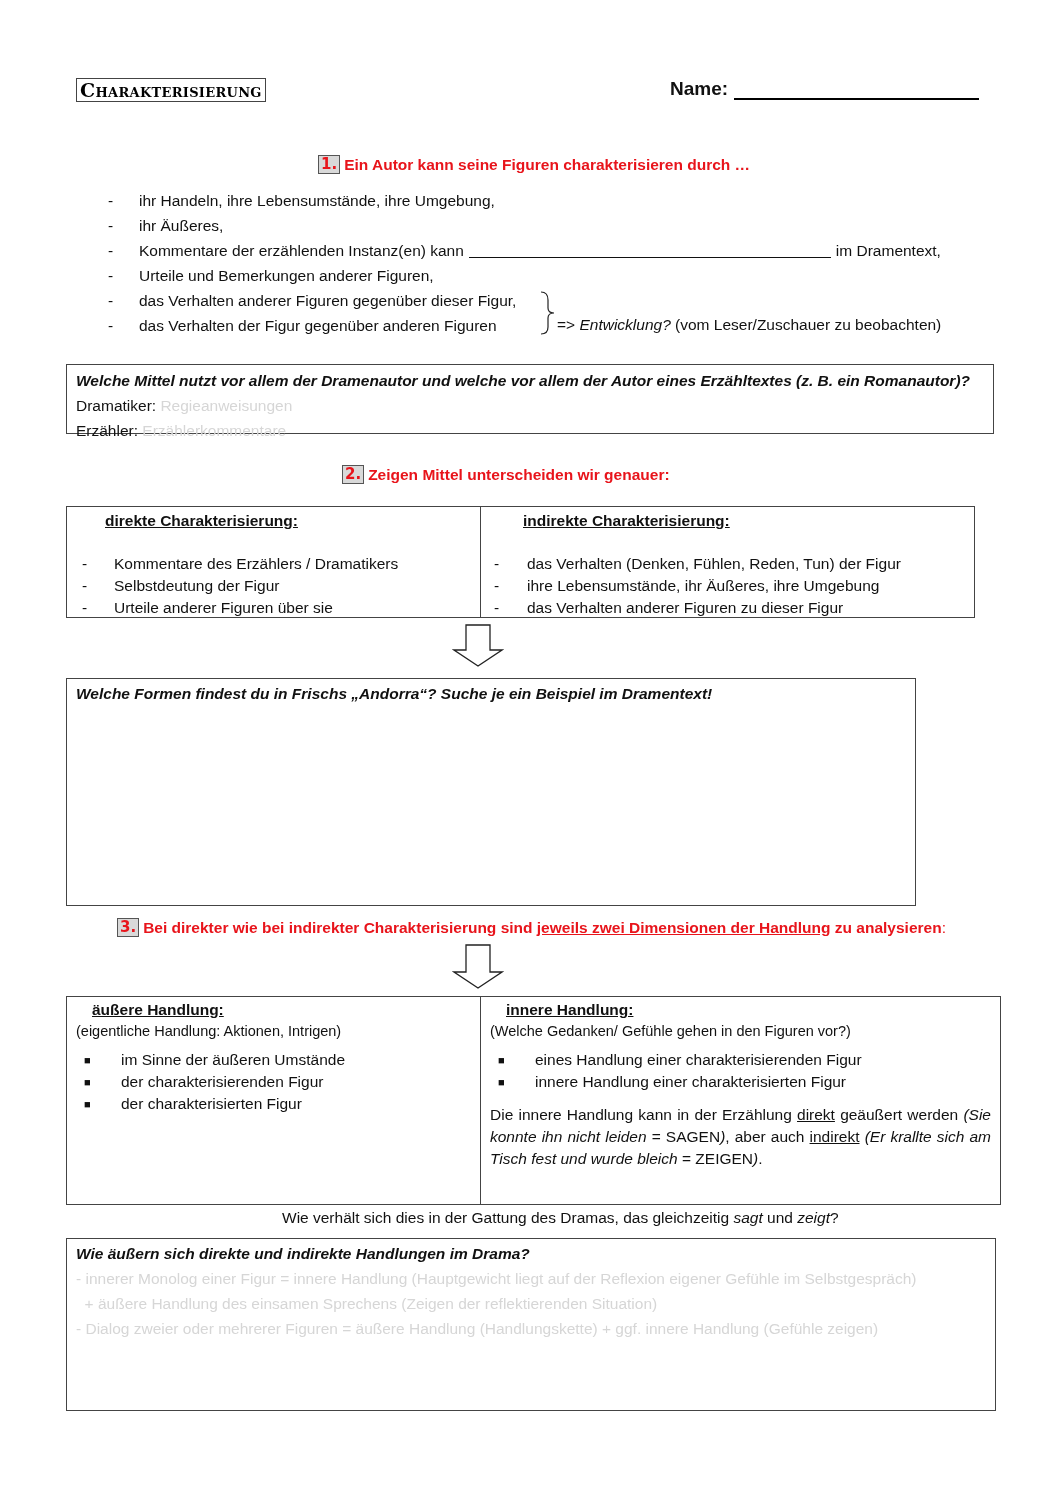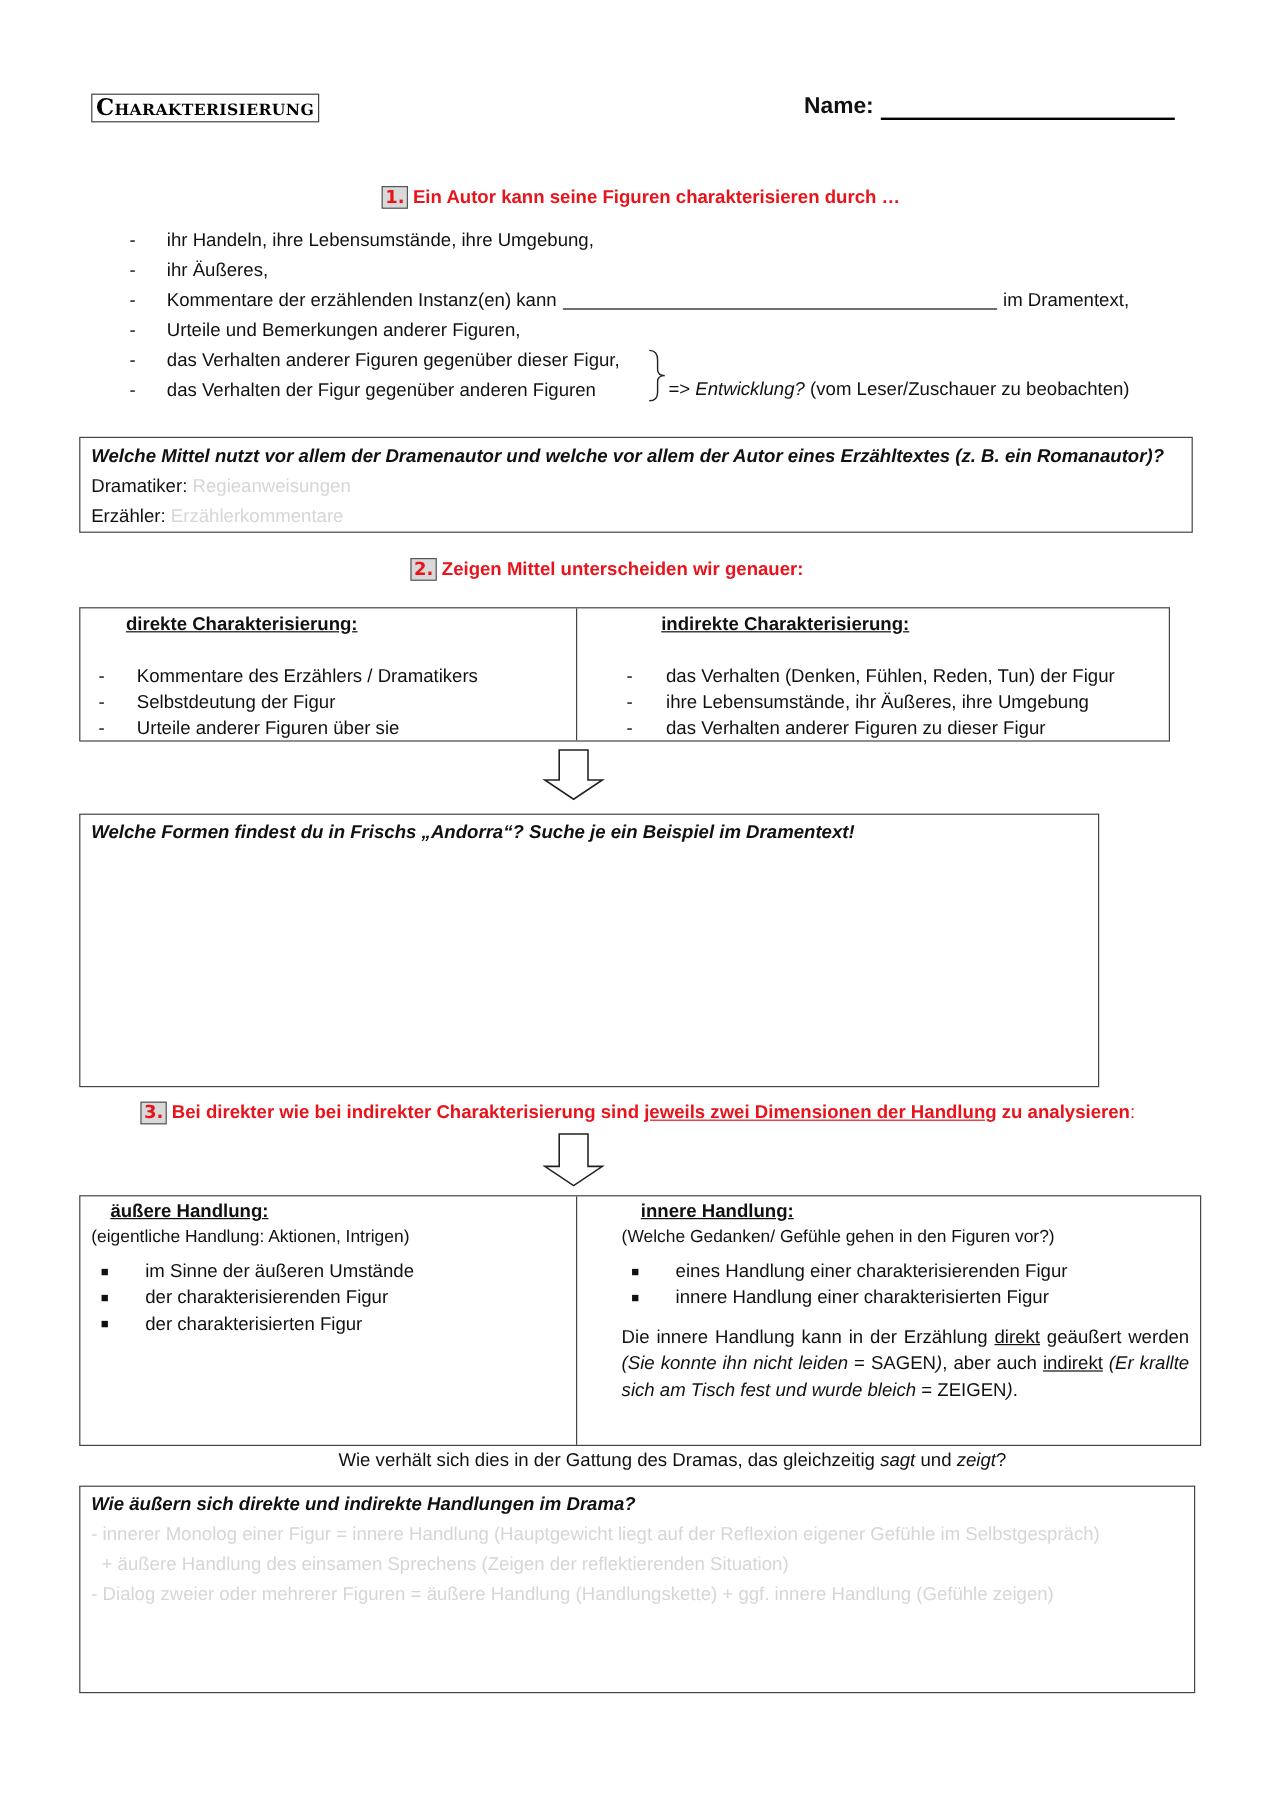--- a/index.html
+++ b/index.html
@@ -24,21 +24,21 @@
   }
   .u-red { text-decoration: underline; }
   .list { left: 108px; top: 190px; margin: 0; padding: 0; list-style: none; }
   .list li { height: 25px; line-height: 22px; display: flex; white-space: nowrap; }
   .dash { width: 31px; }
   .blank { display: inline-block; width: 362px; border-bottom: 1.2px solid #111; height: 17px; margin: 0 5px; }
   .brace-note { left: 557px; top: 316px; white-space: nowrap; }
   .box { border: 1.3px solid #444; }
   .q { font-weight: bold; font-style: italic; }
   .faint { color: #d6d6d6; }
-  .tbl { display: flex; gap: 28px; }
+  .tbl { display: flex; }
   .tbl .col { box-sizing: border-box; }
   .head-u { font-weight: bold; text-decoration: underline; margin-left: 16px; }
   .row { display: flex; height: 22px; line-height: 22px; white-space: nowrap; }
   .bullet { width: 37px; font-size: 11px; display: flex; align-items: center; }
   .just { text-align: justify; line-height: 22px; }
   .underline { text-decoration: underline; }
   .it { font-style: italic; }
 </style>
 </head>
 <body>
@@ -82,21 +82,21 @@
       <span>das Verhalten der Figur gegenüber anderen Figuren</span>
     </li>
 </ul>
 <svg class="abs" style="left:538px; top:290px;" width="20" height="46">
   <path d="M3 2 Q10 2 10 10 L10 18 Q10 23 16 23 Q10 23 10 28 L10 37 Q10 44 3 44" fill="none" stroke="#222" stroke-width="1.2"></path>
 </svg>
 <div class="abs brace-note">
   <span>=&gt; </span><span class="it">Entwicklung?</span><span> (vom Leser/Zuschauer zu beobachten)</span>
 </div>
 
-<div class="abs box" style="left:66px; top:364px; width:928px; height:80px; padding:4px 9px; box-sizing:border-box;">
+<div class="abs box" style="left:66px; top:364px; width:928px; height:70px; padding:4px 9px; box-sizing:border-box;">
   <div class="q" style="line-height:24px;">Welche Mittel nutzt vor allem der Dramenautor und welche vor allem der Autor eines Erzähltextes (z. B. ein Romanautor)?</div>
   <div style="line-height:25px;">
     <span>Dramatiker:</span>
     <span class="faint">Regieanweisungen</span>
   </div>
   <div style="line-height:25px;">
     <span>Erzähler:</span>
     <span class="faint">Erzählerkommentare</span>
   </div>
 </div>

